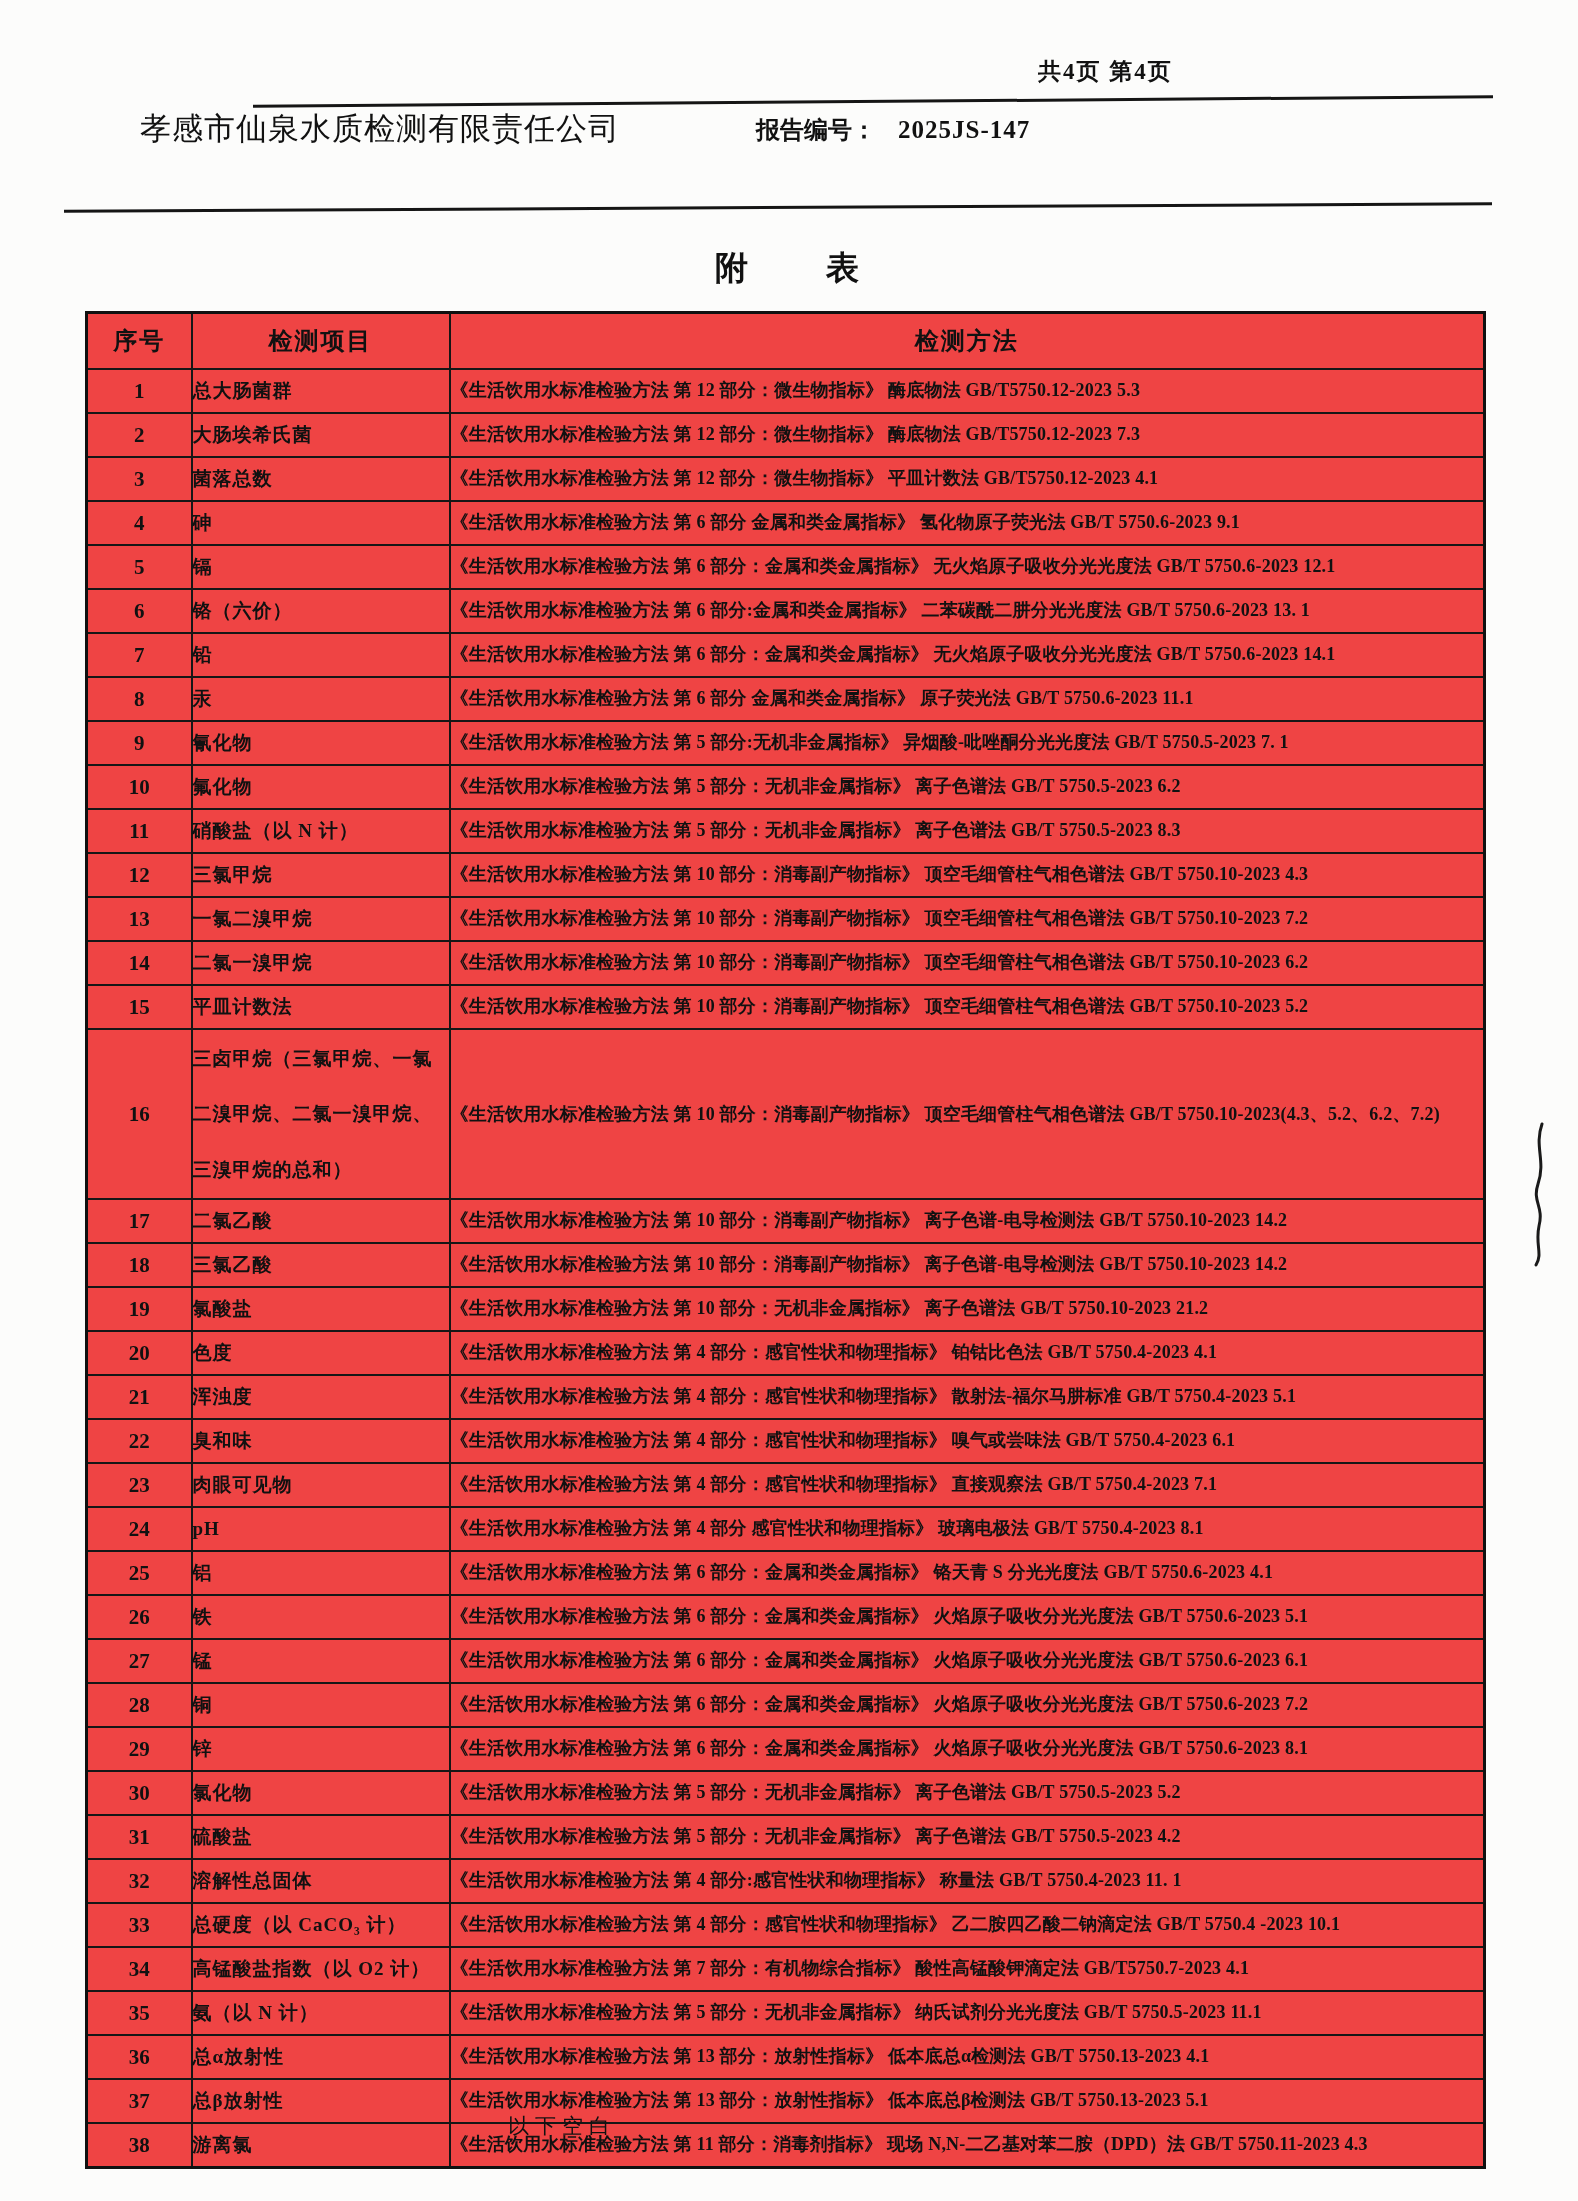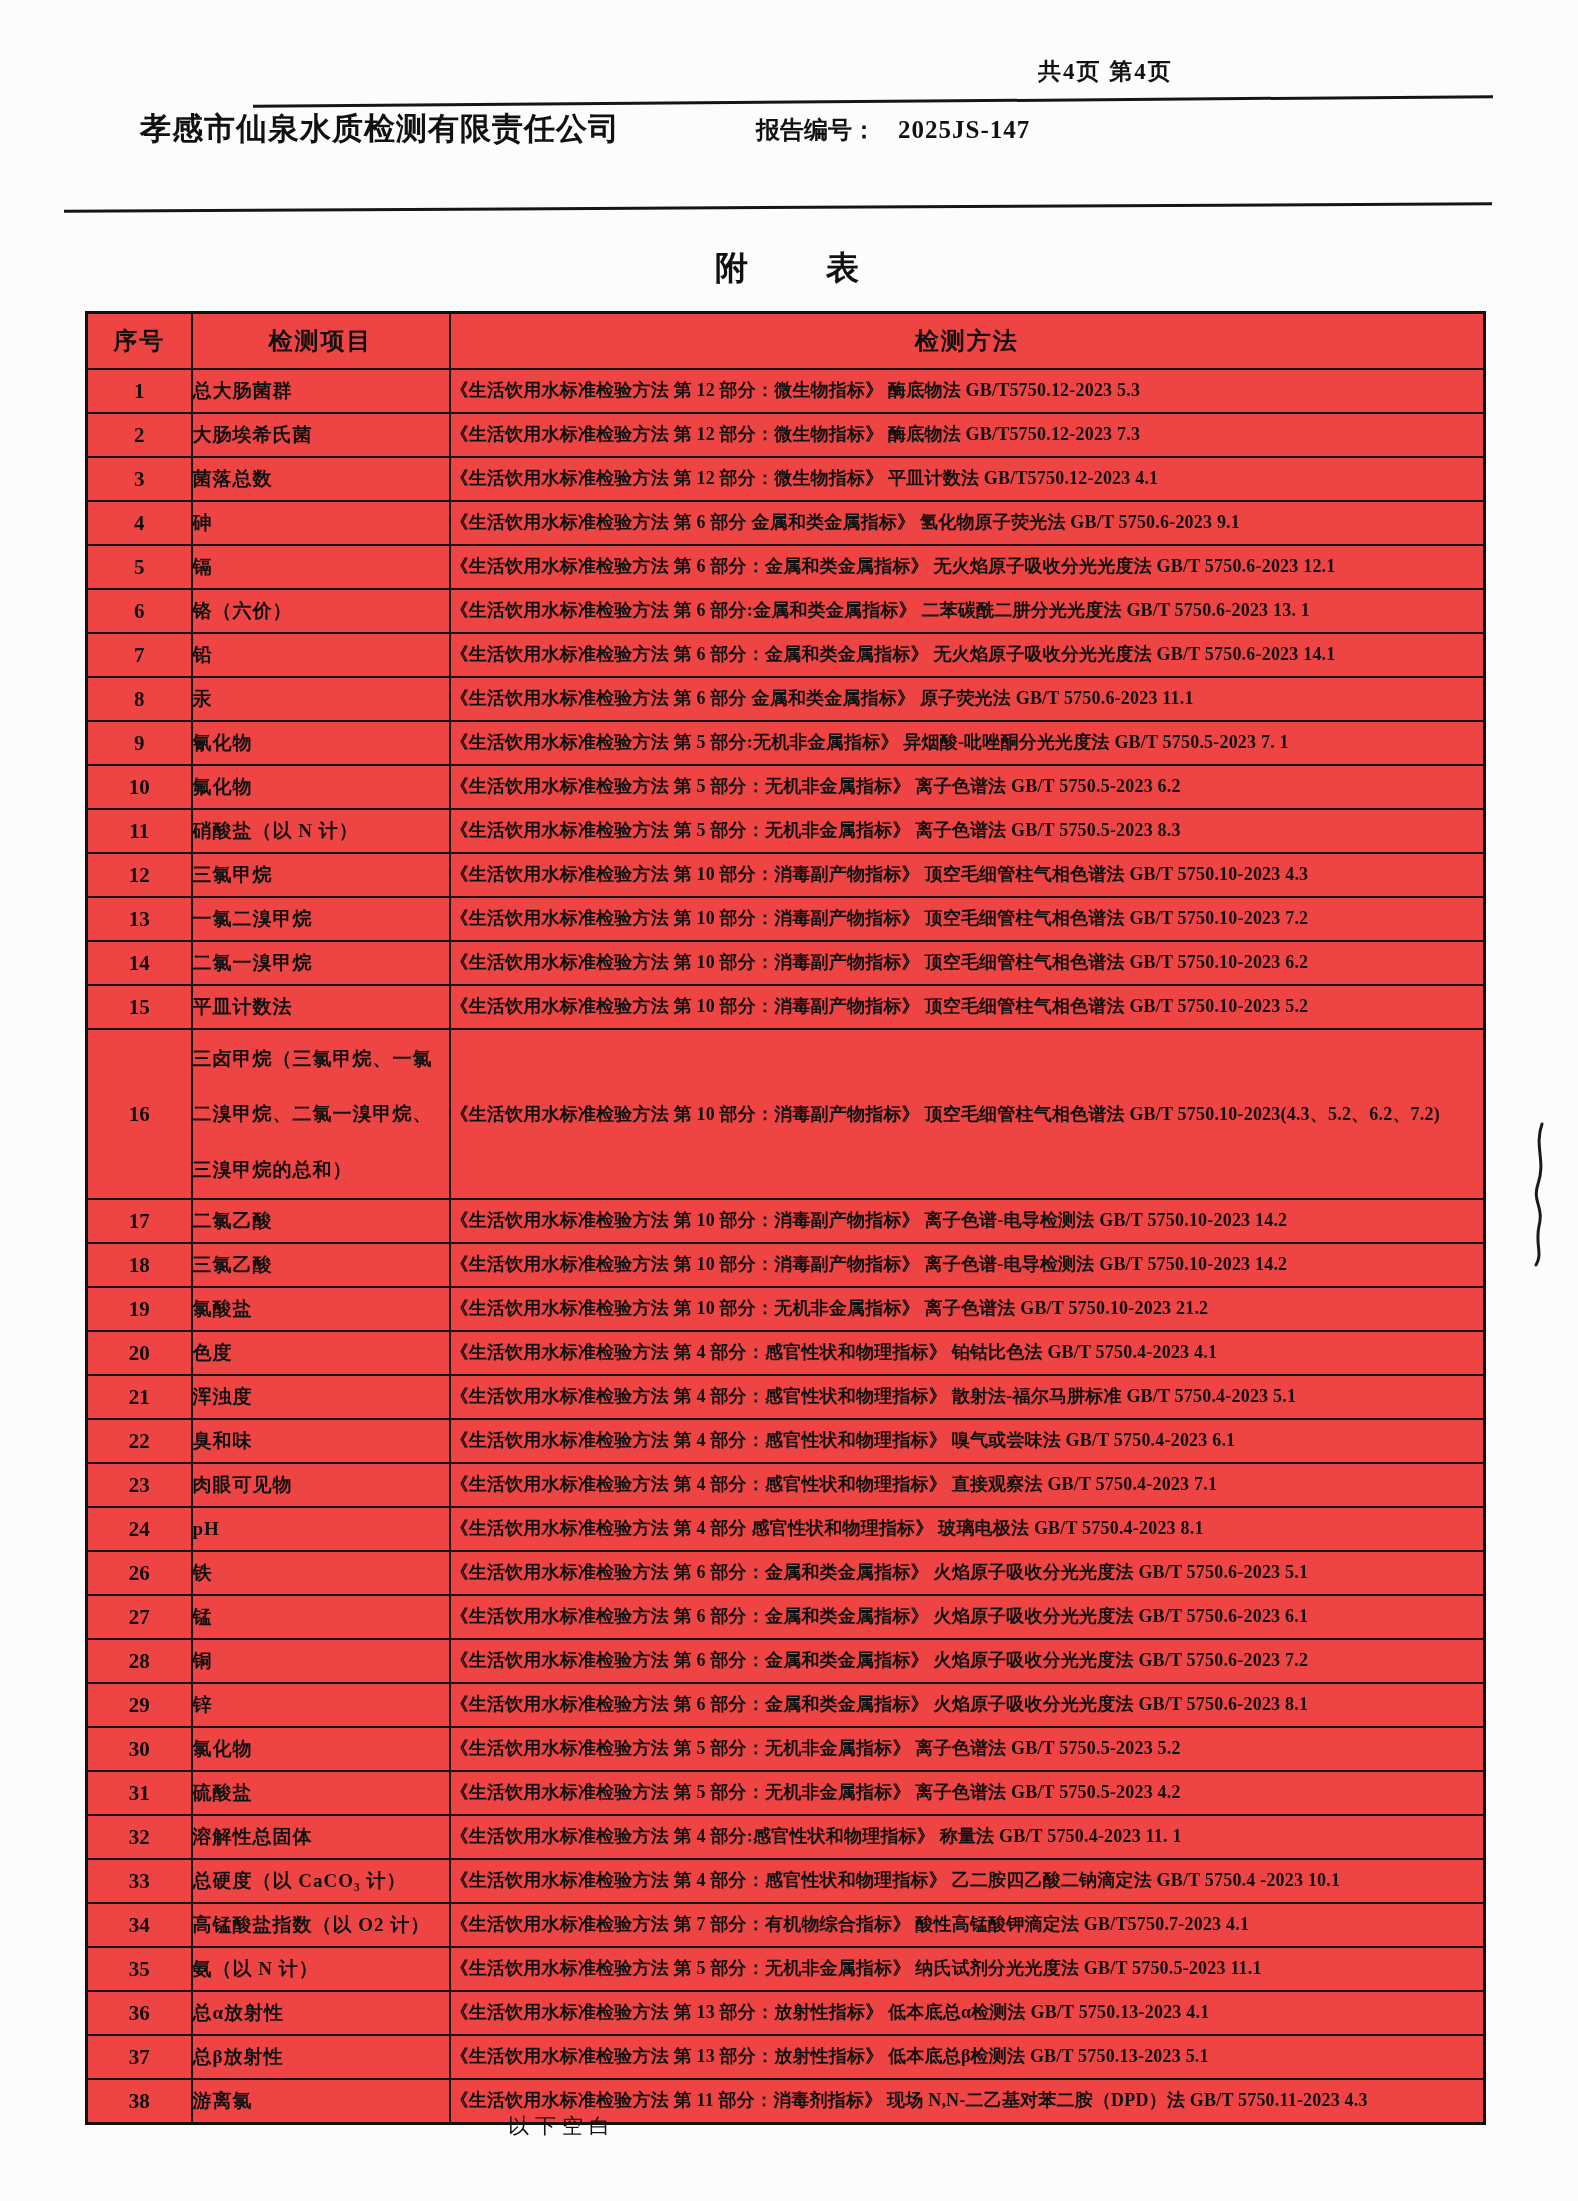--- a/index.html
+++ b/index.html
@@ -12,21 +12,21 @@
   .page-info{
     position:absolute;top:56px;left:1038px;
     font-size:23px;font-weight:700;letter-spacing:2px;
   }
   .rule-top{
     position:absolute;top:100px;left:253px;width:1240px;height:3px;
     background:#151515;transform:rotate(-0.45deg);
   }
   .company-line{position:absolute;top:108px;left:140px;width:1320px;}
   .company-name{
-    display:inline-block;font-size:31px;font-weight:700;letter-spacing:1px;
+    display:inline-block;font-size:31px;font-weight:400;letter-spacing:1px;
   }
   .report-no{
     position:absolute;top:6px;left:616px;font-size:24px;font-weight:700;
   }
   .report-no .num{
     font-weight:700;font-family:"Liberation Serif","DejaVu Serif",serif;
     letter-spacing:1px;margin-left:22px;font-size:25px;
   }
   .rule-bottom{
     position:absolute;top:206px;left:64px;width:1428px;height:3px;
@@ -243,20 +243,25 @@
     <td class="item-cell">肉眼可见物</td>
     <td class="method-cell">《生活饮用水标准检验方法 第 4 部分：感官性状和物理指标》 直接观察法 GB/T 5750.4-2023 7.1</td>
   </tr>
 
   <tr>
     <td class="no-cell">24</td>
     <td class="item-cell">pH</td>
     <td class="method-cell">《生活饮用水标准检验方法 第 4 部分 感官性状和物理指标》 玻璃电极法 GB/T 5750.4-2023 8.1</td>
   </tr>
 
+  <tr>
+    <td class="no-cell">25</td>
+    <td class="item-cell">铝</td>
+    <td class="method-cell">《生活饮用水标准检验方法 第 6 部分：金属和类金属指标》 铬天青 S 分光光度法 GB/T 5750.6-2023 4.1</td>
+  </tr>
 
   <tr>
     <td class="no-cell">26</td>
     <td class="item-cell">铁</td>
     <td class="method-cell">《生活饮用水标准检验方法 第 6 部分：金属和类金属指标》 火焰原子吸收分光光度法  GB/T 5750.6-2023 5.1</td>
   </tr>
 
   <tr>
     <td class="no-cell">27</td>
     <td class="item-cell">锰</td>

